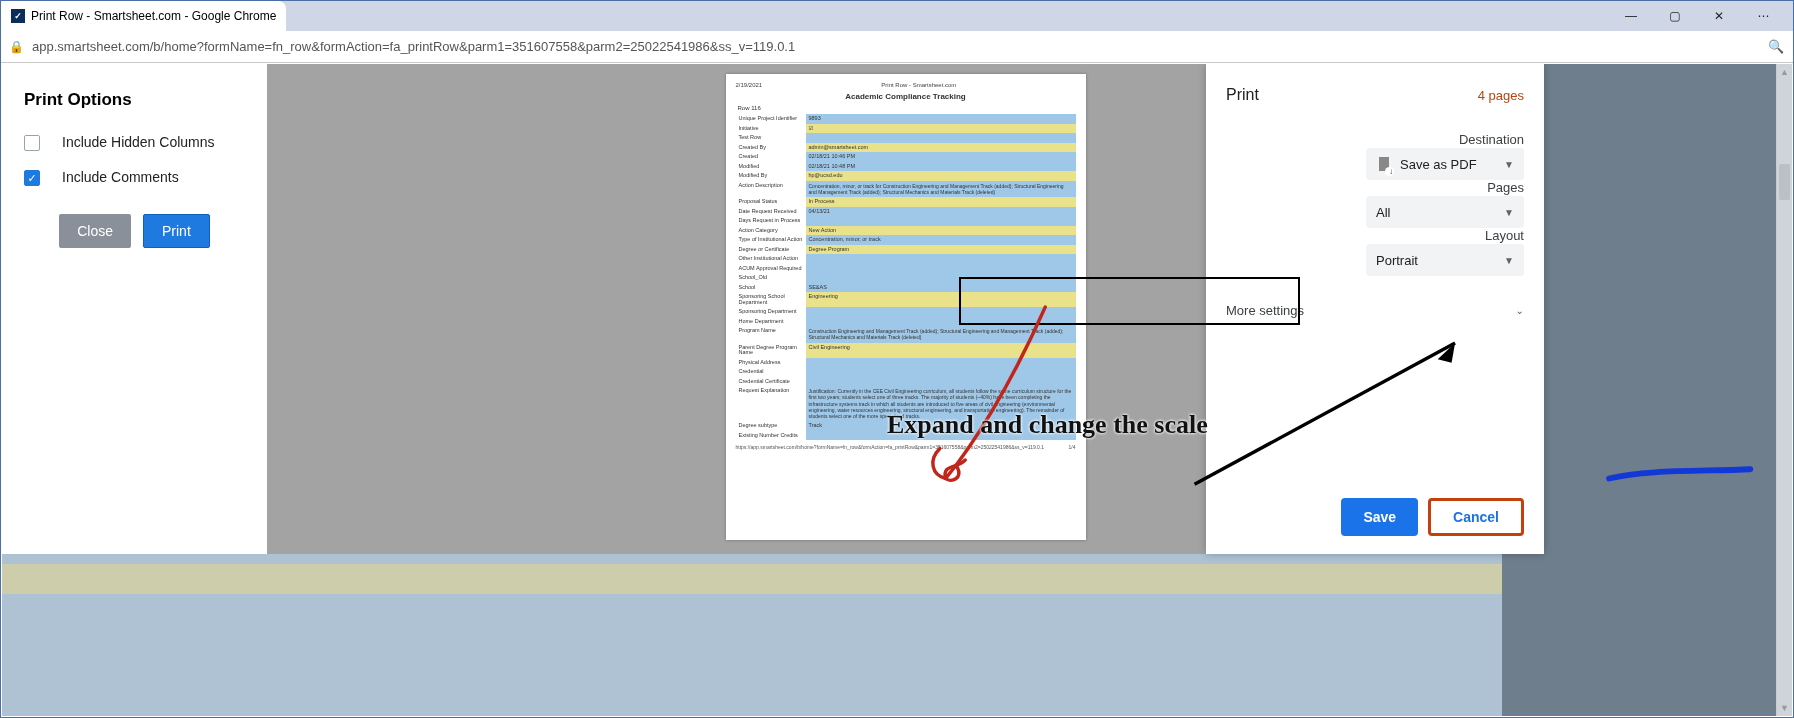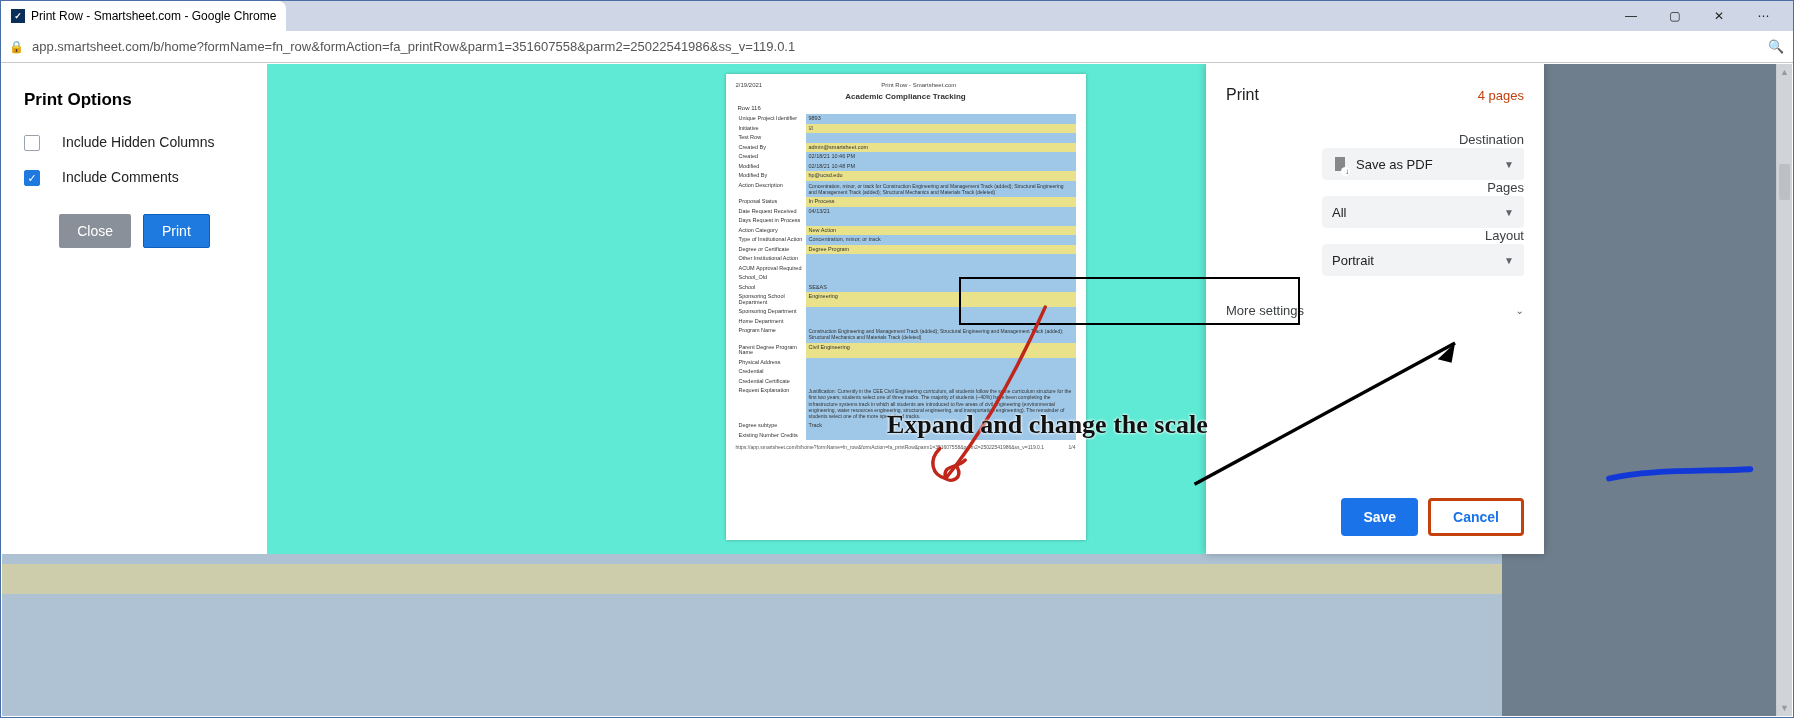--- a/index.html
+++ b/index.html
@@ -126,21 +126,21 @@
   .btn {
     padding: 8px 18px; border-radius:2px; font-size:14px; font-weight:500;
     border:none;
   }
   .btn-close { background:#8a9099; color:#fff; }
   .btn-print { background:#1f7ae0; color:#fff; border:1px solid #0d5fc0; }
 
   
   .panel-preview {
     flex:1;
-    background:#5eead4;
+    background:#a3a3a3;
     padding: 10px 20px;
     display:flex; justify-content:center;
     position:relative;
   }
   .panel-preview .pvscroll {
     position:absolute; top:6px; right:2px; bottom:6px; width:6px;
   }
   .panel-preview .pvscroll .pthumb{
     position:absolute; left:0; right:0; top:0; height:230px; background:#b6b6b6; border-radius:3px;
   }
@@ -185,21 +185,21 @@
   }
   .pd-head h3 { font-size:16px; font-weight:500;}
   .pd-head .count { font-size:13px; color:#c2410c; }
   .pd-row {
     display:flex; justify-content:space-between; align-items:flex-end;
     height: 48px;
     flex-direction: column;
   }
   .pd-row label { font-size:13px; color:#3c4043; }
   .pd-select {
-    width: 202px; height:32px;
+    width: 158px; height:32px;
     background:#f1f3f4; border-radius:4px;
     display:flex; align-items:center; justify-content:space-between;
     padding:0 10px;
     font-size:13px; color:#202124;
   }
   .pd-select .lead { display:flex; align-items:center; gap:8px; }
   .pd-select .ico {
     width:16px; height:20px;
     background: linear-gradient(#888,#888) center/10px 14px no-repeat;
     border-radius:2px;

